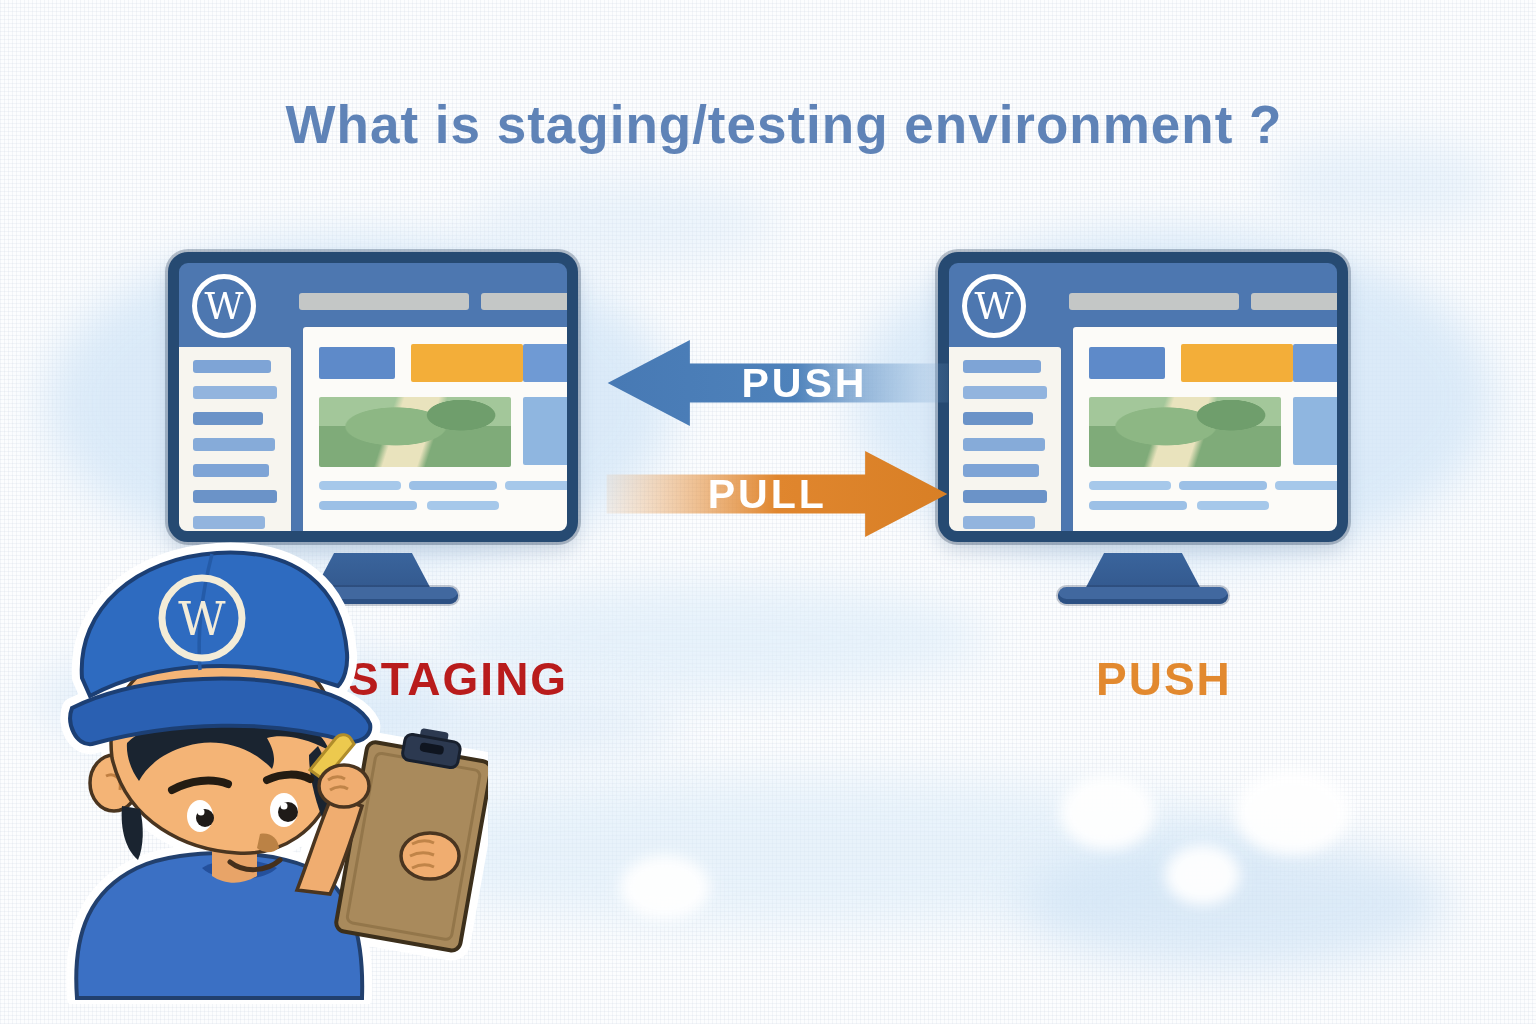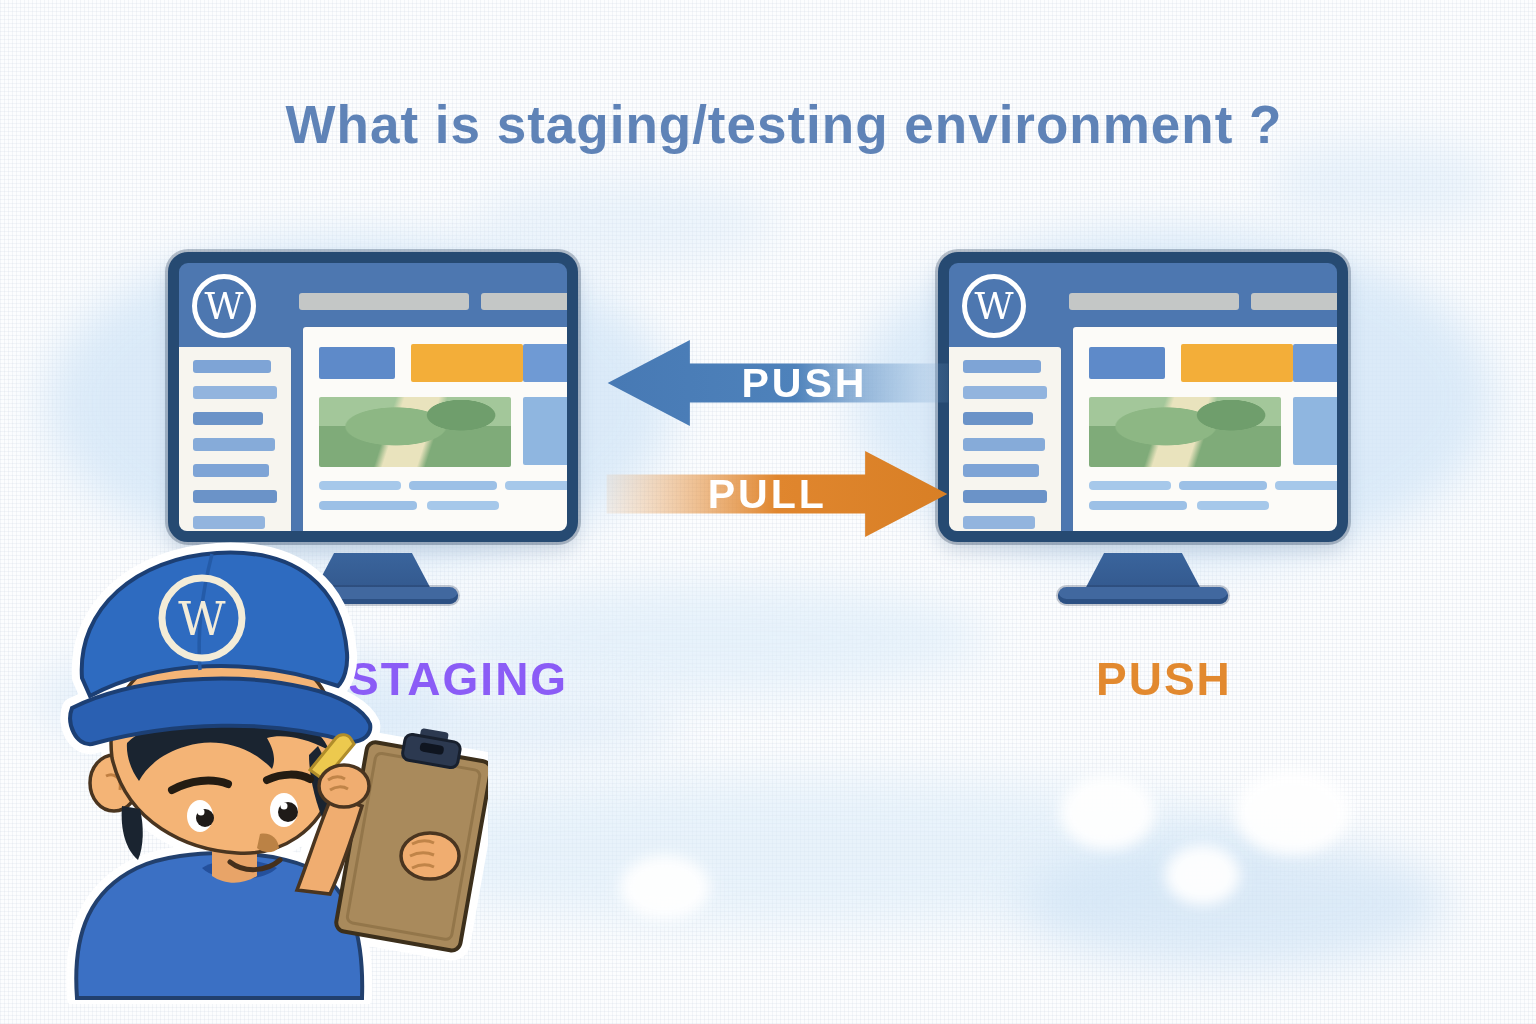--- a/index.html
+++ b/index.html
@@ -102,21 +102,21 @@
     clip-path:polygon(17% 0, 83% 0, 100% 100%, 0 100%);
   }
   .stand-base {
     position:absolute; left:50%; transform:translateX(-50%); top:324px;
     width:170px; height:17px; border-radius:9px;
     background:#41689f; box-shadow:inset 0 -5px 0 #2c5083, 0 0 0 2px rgba(26,45,74,.25);
   }
 
   
   .env-label { position:absolute; top:652px; font-size:46px; font-weight:bold; letter-spacing:2px; }
-  .env-label.staging { left:348px;  color:#8b5cf6; }
+  .env-label.staging { left:348px;  color:#b91c1c; }
   .env-label.live    { left:1096px; color:#e2892f; }
 
   
   .arrow { position:absolute; width:352px; height:94px; }
   .arrow.push { left:602px; top:336px; }
   .arrow.pull { left:601px; top:447px; }
   .arrow text {
     font-family:"Liberation Sans", sans-serif; font-weight:bold;
     font-size:42px; fill:#ffffff; letter-spacing:3px;
   }

